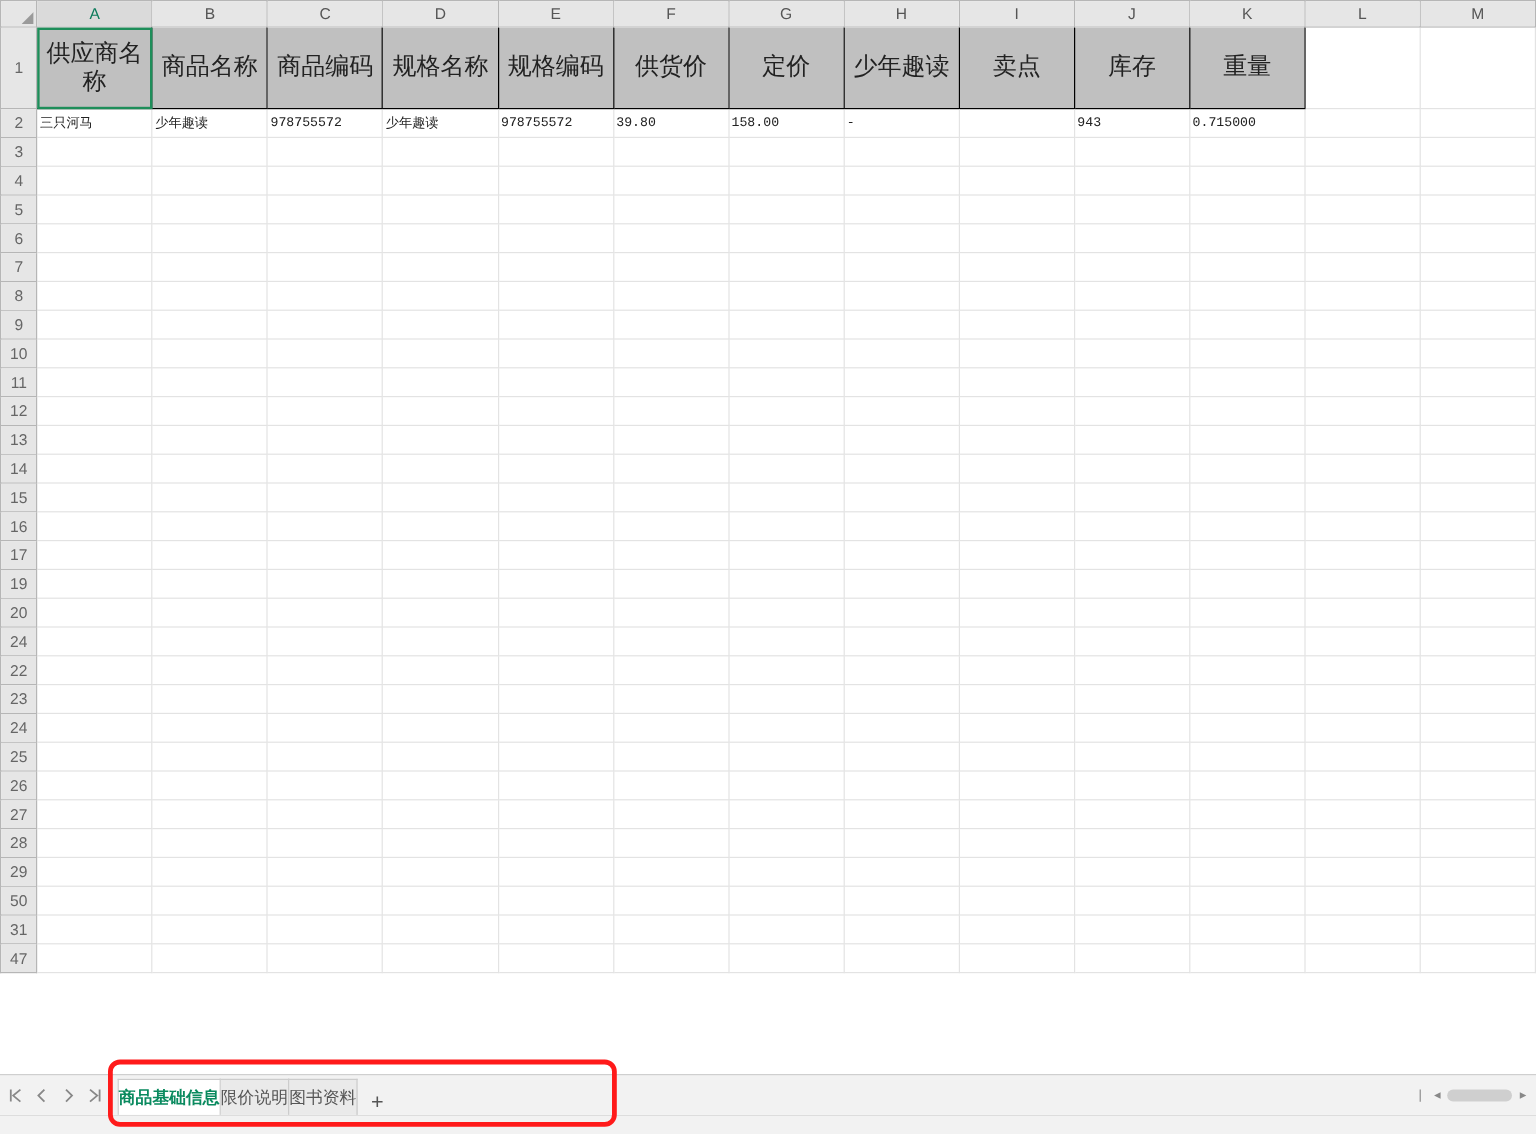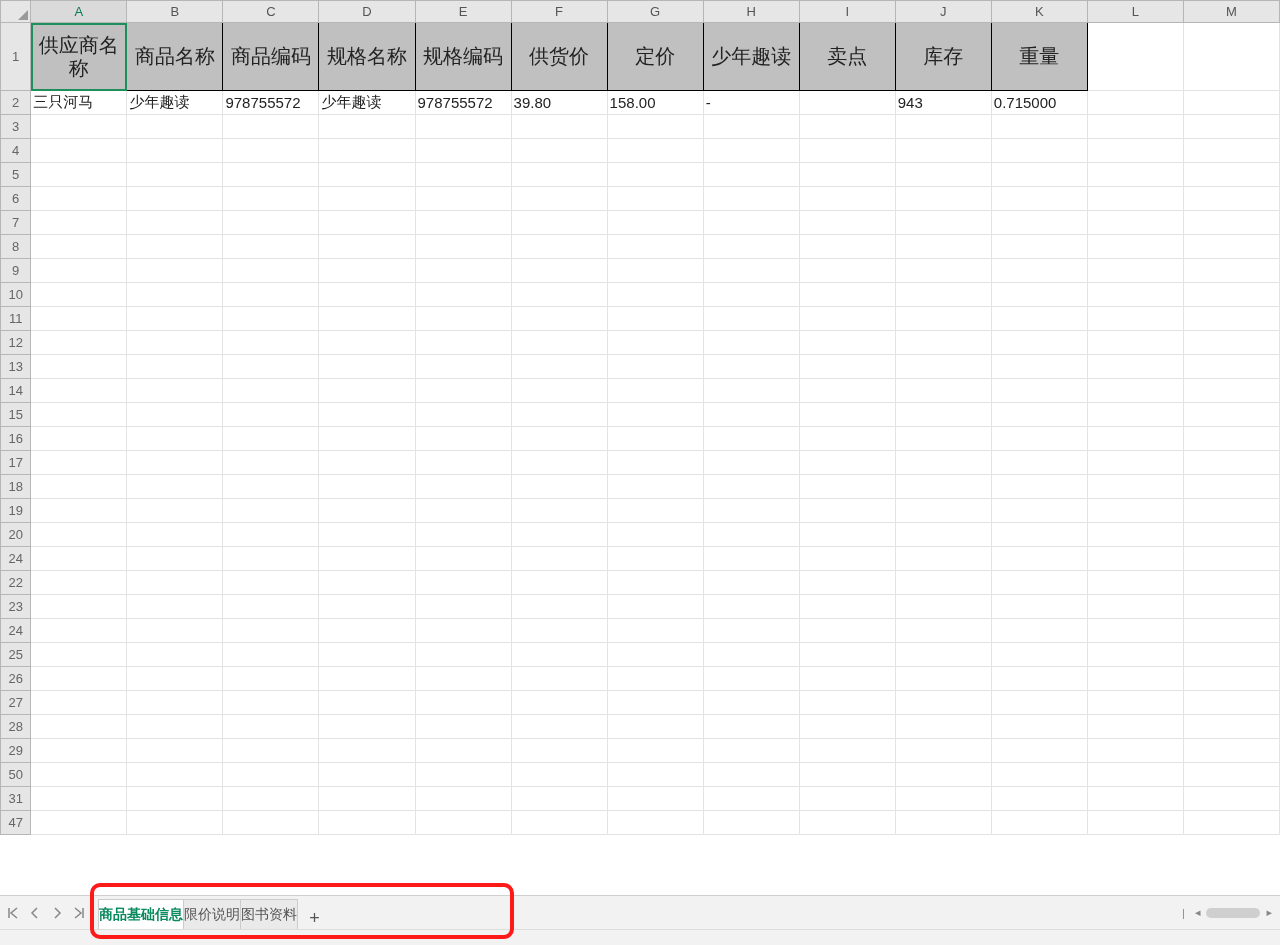--- a/index.html
+++ b/index.html
@@ -47,26 +47,27 @@
   
   td.hcell.active {
     outline: 2px solid #1e8e5a;
     outline-offset: -2px;
     margin-left: 35px;
   }
   td.datacell {
     border-right: 1px solid #e3e3e3;
     border-bottom: 1px solid #e3e3e3;
     height: 24px;
-    font-size: 15px;
+    font-size: 11px;
     padding: 0 2px;
     vertical-align: middle;
     white-space: nowrap;
     overflow: hidden;
     text-overflow: clip;
+    font-family: Liberation Mono, monospace;
   }
   td.datacell.left { text-align: left; }
   td.emptycell {
     border-right: 1px solid #e3e3e3;
     border-bottom: 1px solid #e3e3e3;
     height: 24px;
   }
 
   
   .tabbar {
@@ -420,36 +421,20 @@
             <td class="emptycell"></td>
             <td class="emptycell"></td>
             <td class="emptycell"></td>
             <td class="emptycell"></td>
             <td class="emptycell"></td>
             <td class="emptycell"></td>
             <td class="emptycell"></td>
           </tr>
           <tr>
             <td class="rowhead">17</td>
-            <td class="emptycell"></td>
-            <td class="emptycell"></td>
-            <td class="emptycell"></td>
-            <td class="emptycell"></td>
-            <td class="emptycell"></td>
-            <td class="emptycell"></td>
-            <td class="emptycell"></td>
-            <td class="emptycell"></td>
-            <td class="emptycell"></td>
-            <td class="emptycell"></td>
-            <td class="emptycell"></td>
-            <td class="emptycell"></td>
-            <td class="emptycell"></td>
-          </tr>
-          <tr>
-            <td class="rowhead">18</td>
             <td class="emptycell"></td>
             <td class="emptycell"></td>
             <td class="emptycell"></td>
             <td class="emptycell"></td>
             <td class="emptycell"></td>
             <td class="emptycell"></td>
             <td class="emptycell"></td>
             <td class="emptycell"></td>
             <td class="emptycell"></td>
             <td class="emptycell"></td>

